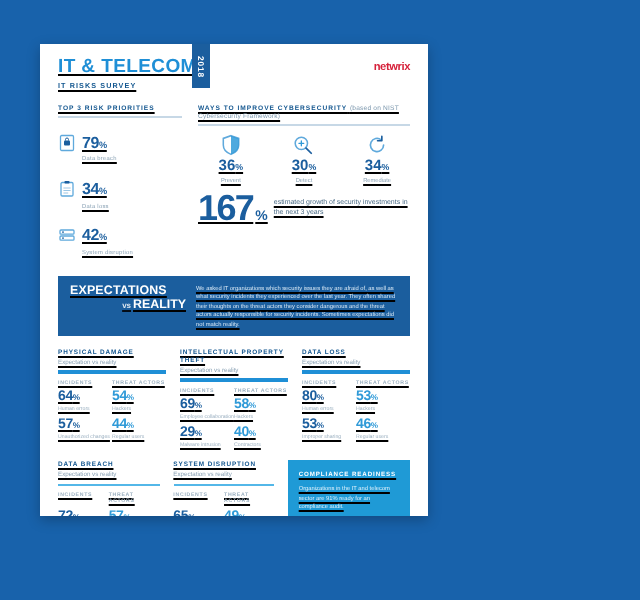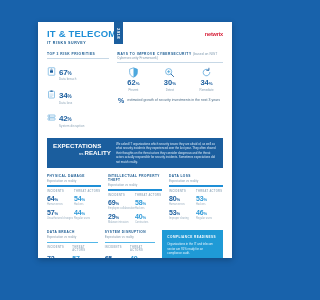--- a/index.html
+++ b/index.html
@@ -3,24 +3,25 @@
 <meta charset="utf-8">
 <style>
   html,body{margin:0;padding:0;}
   body{
     width:238px;height:300px;overflow:hidden;
     background:#1862ab;
     font-family:"Liberation Sans",sans-serif;
     -webkit-font-smoothing:antialiased;
   }
   .page{
-    position:absolute;left:38px;top:22px;width:194px;height:236px;
+    position:absolute;left:20px;top:22px;width:194px;height:236px;
     background:#ffffff;
     box-shadow:0 2px 6px rgba(0,0,0,.25);
     overflow:hidden;
+    text-decoration:underline;
   }
   
   .header{position:relative;height:30px;padding:7px 9px 0 9px;box-sizing:border-box;}
   .title{
     color:#1f8fd6;font-size:9.5px;font-weight:bold;letter-spacing:.2px;
     line-height:10px;
   }
   .subtitle{
     color:#12568f;font-size:3.6px;font-weight:bold;letter-spacing:.55px;
     margin-top:1.5px;
@@ -127,21 +128,21 @@
 
       <div class="statline">
         <span class="ic">
           <svg width="9" height="9" viewBox="0 0 18 18">
               <rect x="2.5" y="1.5" width="13" height="15" rx="1.2" fill="none" stroke="#5fa9dc" stroke-width="1.3"></rect>
               <rect x="6" y="6.5" width="6" height="5" rx="1" fill="#1b5e9e"></rect>
               <path d="M7.5 6.5v-1a1.5 1.5 0 0 1 3 0v1" fill="none" stroke="#1b5e9e" stroke-width="1"></path>
             </svg>
         </span>
         <span class="stxt">
-          <span class="big"><span>67</span><u>%</u></span>
+          <span class="big"><span>79</span><u>%</u></span>
           <div class="slab">Data breach</div>
         </span>
       </div>
 
       <div class="statline">
         <span class="ic">
           <svg width="9" height="9" viewBox="0 0 18 18">
               <rect x="3" y="2.5" width="12" height="13.5" rx="1.2" fill="none" stroke="#5fa9dc" stroke-width="1.3"></rect>
               <rect x="6.5" y="1" width="5" height="2.6" rx=".8" fill="#1b5e9e"></rect>
               <path d="M5.8 8h6.4M5.8 10.5h6.4M5.8 13h4" stroke="#9cc6e4" stroke-width="1" stroke-linecap="round"></path>
@@ -177,21 +178,21 @@
       <div class="rule"></div>
 
       <div class="trio">
         <div class="trioItem">
           <div class="trioIcon">
             <svg width="11" height="11" viewBox="0 0 20 20">
                 <path d="M10 1.5 17 4v6c0 4.2-3 7-7 8.5C6 17 3 14.2 3 10V4z" fill="none" stroke="#5fa9dc" stroke-width="1.4"></path>
                 <path d="M10 1.5 17 4v6c0 4.2-3 7-7 8.5z" fill="#2f9ad8" opacity=".85"></path>
               </svg>
           </div>
-          <div class="trioNum"><span>62</span><u>%</u></div>
+          <div class="trioNum"><span>36</span><u>%</u></div>
           <div class="trioLab">Prevent</div>
         </div>
         <div class="trioItem">
           <div class="trioIcon">
             <svg width="11" height="11" viewBox="0 0 20 20">
                 <circle cx="8.5" cy="8.5" r="5.6" fill="none" stroke="#5fa9dc" stroke-width="1.4"></circle>
                 <path d="M12.8 12.8 17.5 17.5" stroke="#1b5e9e" stroke-width="1.6" stroke-linecap="round"></path>
                 <path d="M6.3 8.5h4.4M8.5 6.3v4.4" stroke="#2f9ad8" stroke-width="1.2" stroke-linecap="round"></path>
               </svg>
           </div>
@@ -204,20 +205,21 @@
                 <path d="M16 10a6 6 0 1 1-2.2-4.65" fill="none" stroke="#5fa9dc" stroke-width="1.5" stroke-linecap="round"></path>
                 <path d="M14.4 2.2v3.9h-3.9" fill="none" stroke="#1b5e9e" stroke-width="1.5" stroke-linecap="round" stroke-linejoin="round"></path>
               </svg>
           </div>
           <div class="trioNum"><span>34</span><u>%</u></div>
           <div class="trioLab">Remediate</div>
         </div>
       </div>
 
       <div class="growth">
+        <span class="gnum">167</span>
         <span class="gpct">%</span>
         <span class="gtext">estimated growth of security investments in the next 3 years</span>
       </div>
     </div>
   </div>
 
   <div class="band">
     <div class="bandTitle">
       <div class="l1">EXPECTATIONS</div>
       <div class="l2"><em>vs</em><span>REALITY</span></div>

